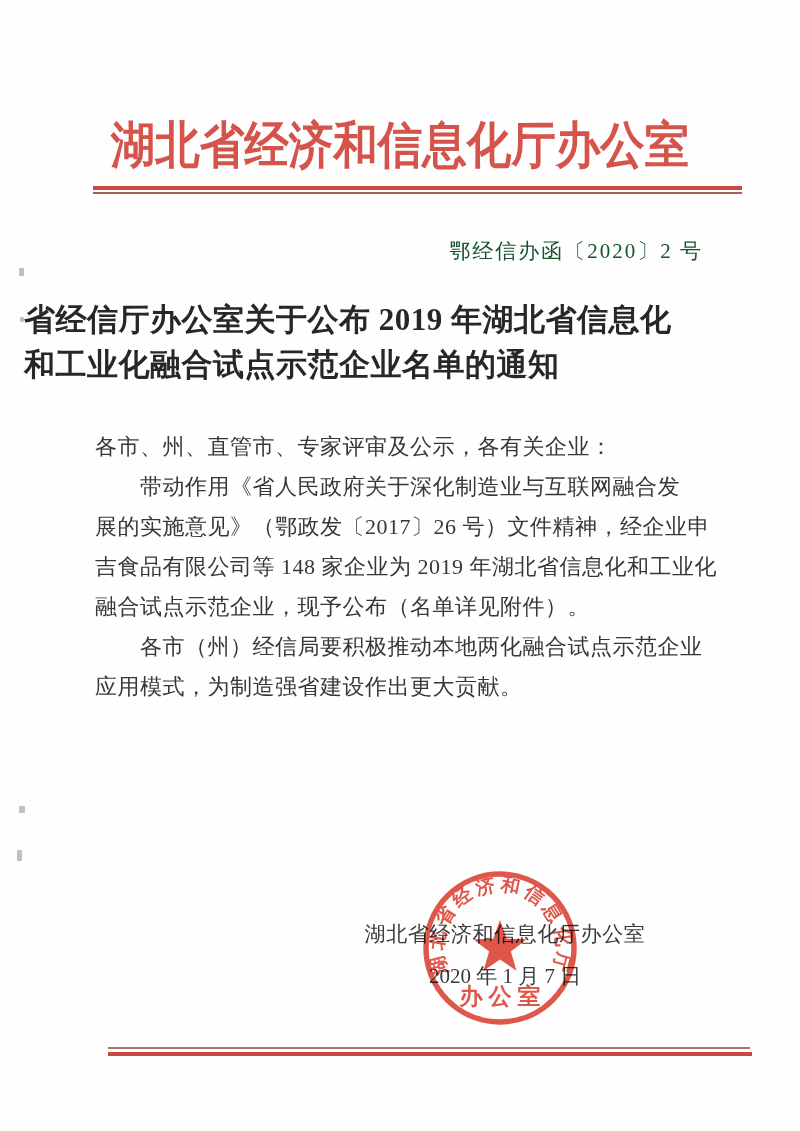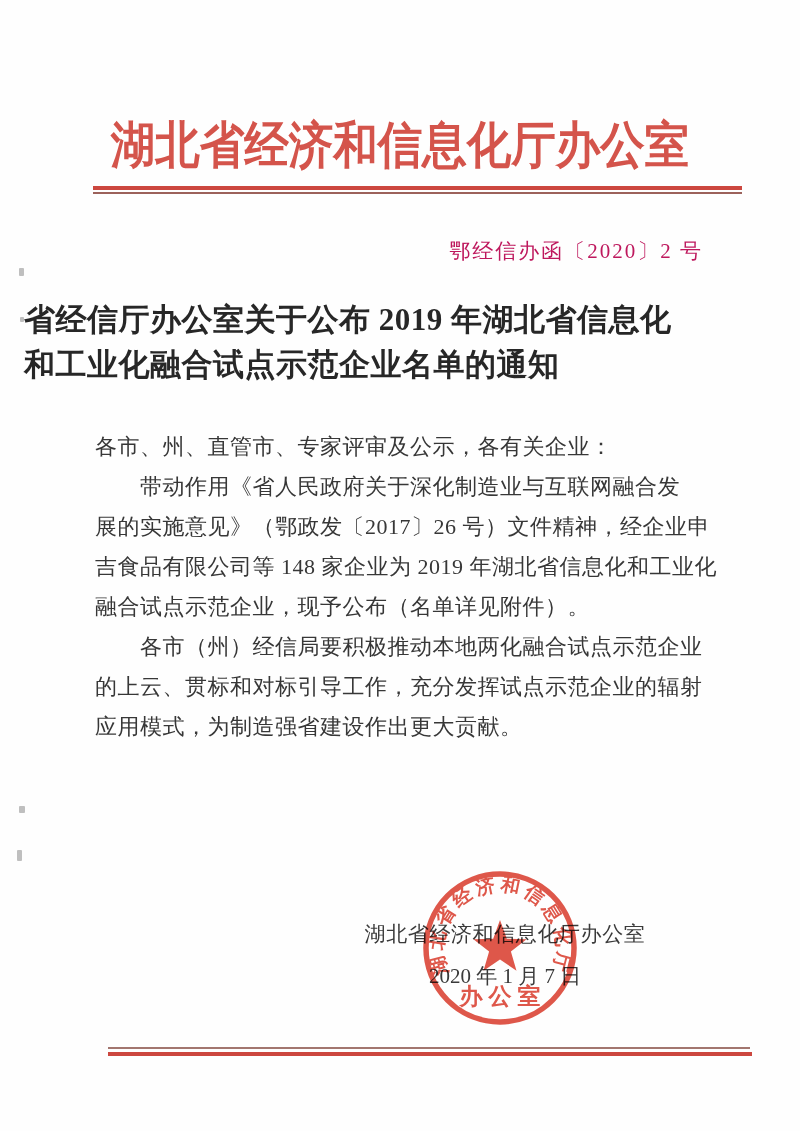--- a/index.html
+++ b/index.html
@@ -19,21 +19,21 @@
     transform:scaleX(0.89);
     letter-spacing:0px;
     white-space:nowrap;
   }
   .rule{position:absolute;background:#cc473f;}
   .rule-top-thick{top:186px;left:93px;width:649px;height:4px;}
   .rule-top-thin{top:192px;left:93px;width:649px;height:2px;background:#9c625b;}
   
   .doc-number{
     position:absolute;top:237px;right:97px;
-    font-size:21px;color:#be185d;
+    font-size:21px;color:#14532d;
     letter-spacing:2px;white-space:nowrap;
   }
   
   .title{
     position:absolute;top:297px;left:0;width:800px;
     text-align:left;
     font-size:31px;font-weight:900;color:#272727;
     line-height:45px;
     letter-spacing:0.5px;
     margin-left:24px;
@@ -89,21 +89,20 @@
     <div>和工业化融合试点示范企业名单的通知</div>
   </div>
 
   <div class="body-text">
       <div class="body-line">各市、州、直管市、专家评审及公示，各有关企业：</div>
       <div class="body-line">　　带动作用《省人民政府关于深化制造业与互联网融合发</div>
       <div class="body-line">展的实施意见》（鄂政发〔2017〕26 号）文件精神，经企业申</div>
       <div class="body-line">吉食品有限公司等 148 家企业为 2019 年湖北省信息化和工业化</div>
       <div class="body-line">融合试点示范企业，现予公布（名单详见附件）。</div>
       <div class="body-line">　　各市（州）经信局要积极推动本地两化融合试点示范企业</div>
-      <div class="body-line">的上云、贯标和对标引导工作，充分发挥试点示范企业的辐射</div>
       <div class="body-line">应用模式，为制造强省建设作出更大贡献。</div>
     </div>
 
   <div class="signature">湖北省经济和信息化厅办公室</div>
   <div class="date">2020 年 1 月 7 日</div>
 
   <svg class="seal" viewBox="-80 -80 160 160" xmlns="http://www.w3.org/2000/svg">
     <circle cx="0" cy="0" r="74" fill="none" stroke="#dc4536" stroke-width="5.5"></circle>
     <path id="sealArc" d="M -49.4,28.5 A 57 57 0 1 1 49.4,28.5" fill="none"></path>
     <text font-size="19" font-weight="bold" letter-spacing="4" fill="#dc4536" font-family="Liberation Serif, serif">

